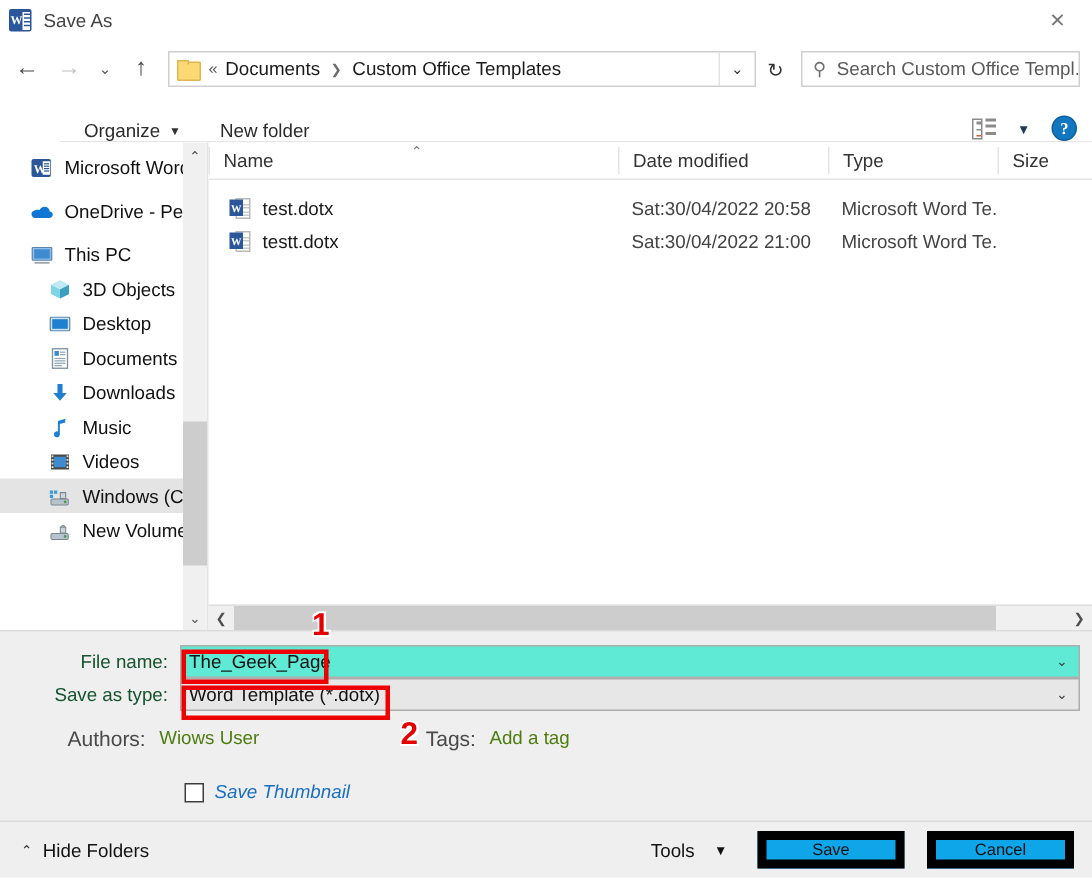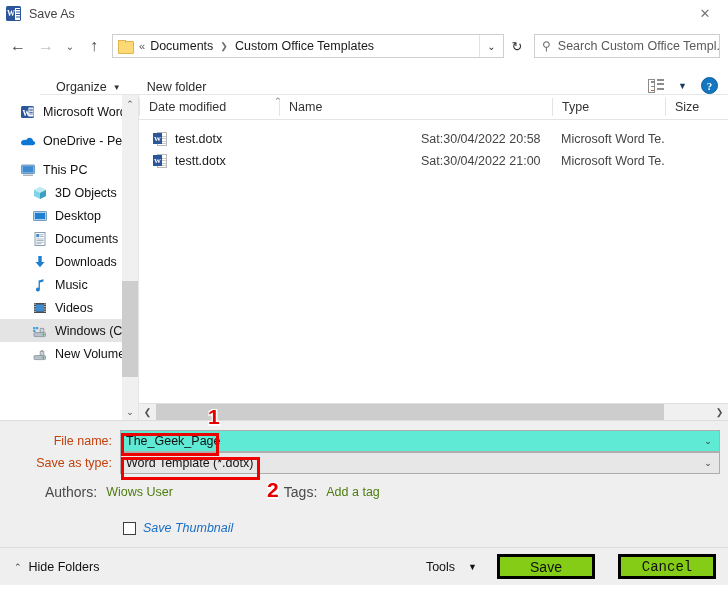--- a/index.html
+++ b/index.html
@@ -275,21 +275,21 @@
     height: 165px; position: relative;
   }
   .form-row {
     display: flex; align-items: center; height: 22px;
     margin: 0;
   }
   .form-row.r1 { margin-top: 9px; }
   .form-row.r2 { }
   .flabel {
     width: 120px; flex: 0 0 120px; text-align: right;
-    padding-right: 8px; font-size: 12.5px; color: #c2410c;
+    padding-right: 8px; font-size: 12.5px; color: #14532d;
   }
   .fcontrol {
     flex: 1 1 auto; height: 22px; margin-right: 8px;
     display: flex; align-items: center;
     border: 1px solid #aeaeae;
   }
   .fcontrol.text { background: #5eead4; }
   .fcontrol.combo { background: #e7e7e7; border-color: #adadad; }
   .fval {
     padding-left: 5px; font-size: 12.5px; color: #111;
@@ -337,25 +337,25 @@
   .footer .right {
     margin-left: auto; display: flex; align-items: center; gap: 0;
   }
   .tools {
     display: flex; align-items: center; gap: 13px;
     font-size: 12.5px; color: #111; margin-right: 20px;
   }
   .tools .tcaret { font-size: 9px; }
   .btn {
     width: 98px; height: 25px;
-    background: #84cc16; border: 3px solid #000000;
-    font-size: 14px; color: #111;
-    display: flex; align-items: center; justify-content: center;
-  }
-  .btn.cancel { margin-left: 23px; font-family: Liberation Mono, monospace; }
+    background: #0ea5e9; border: 6px solid #000000;
+    font-size: 11px; color: #111;
+    display: flex; align-items: center; justify-content: center;
+  }
+  .btn.cancel { margin-left: 15px; }
 
   
   .anno-box {
     position: absolute; border: 3px solid #ef0000;
     pointer-events: none; z-index: 30;
   }
   .anno-num {
     position: absolute; z-index: 31;
     color: #e50000; font-weight: bold;
     font-size: 21px; font-family: "Liberation Sans", sans-serif;
@@ -574,22 +574,22 @@
     <div class="side-scroll">
       <div class="arr">⌃</div>
       <div class="thumb"></div>
       <div class="arr bot">⌄</div>
     </div>
   </div>
 
   <div class="filelist">
     <div class="col-head">
       <span class="sortmark">⌃</span>
+      <div class="col name">Name</div>
       <div class="col date">Date modified</div>
-      <div class="col name">Name</div>
       <div class="col type">Type</div>
       <div class="col size">Size</div>
     </div>
 
     <div class="rows">
       <div class="row">
         <div class="cell name">
           <span class="doc-icon">
             <span class="page">
                 <i></i>

